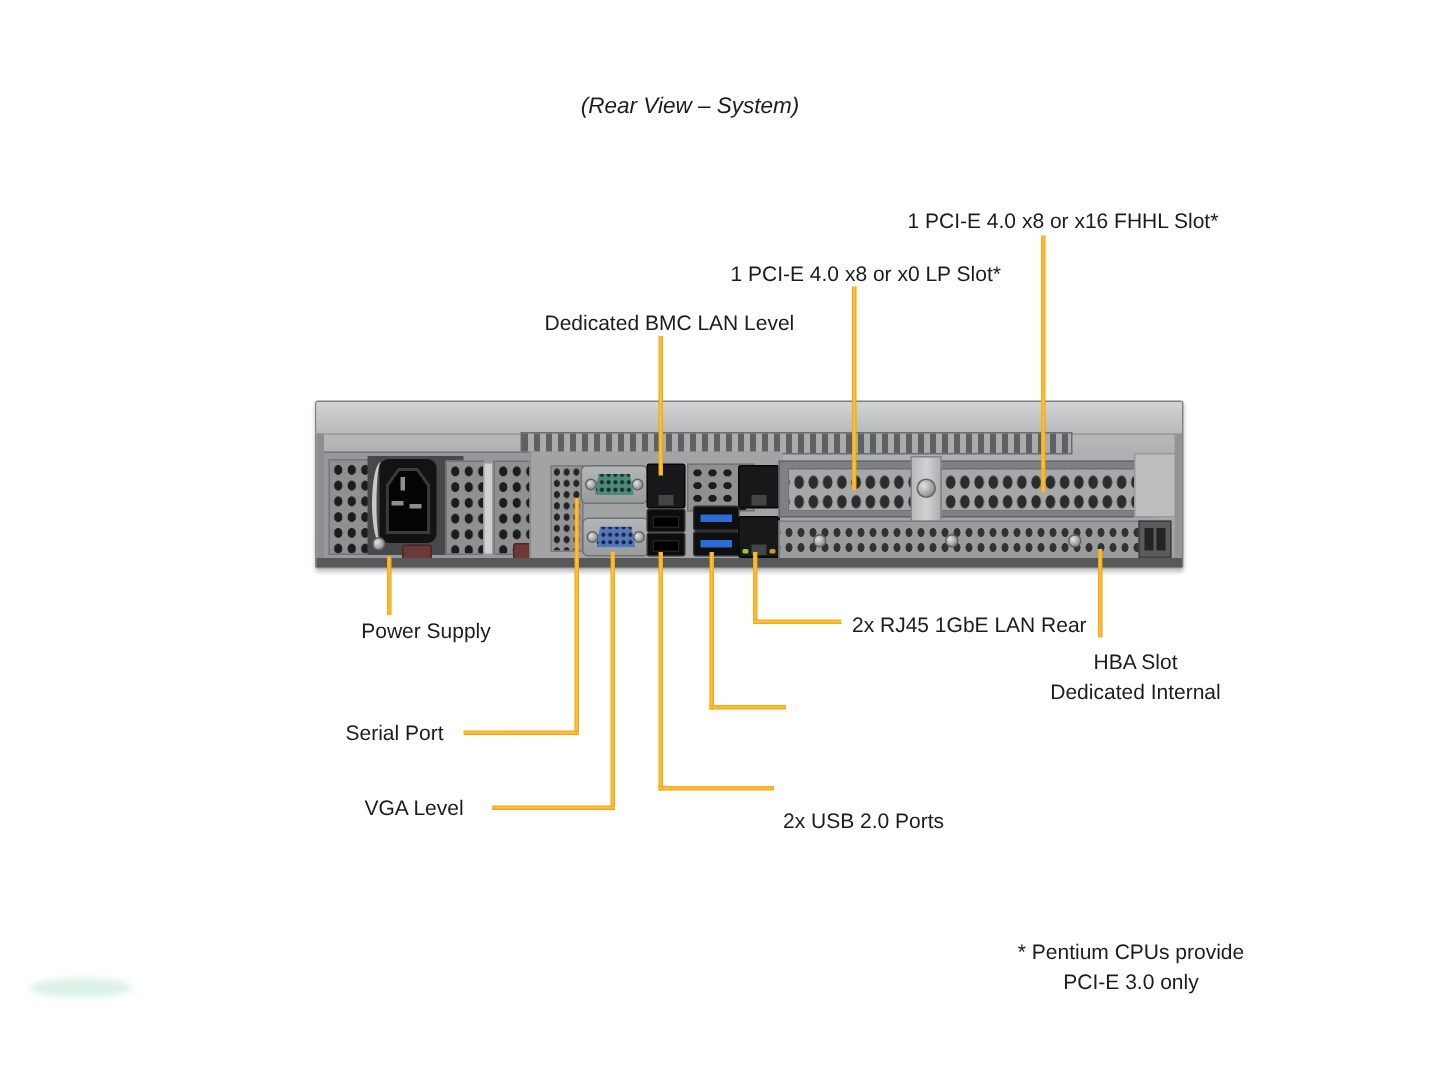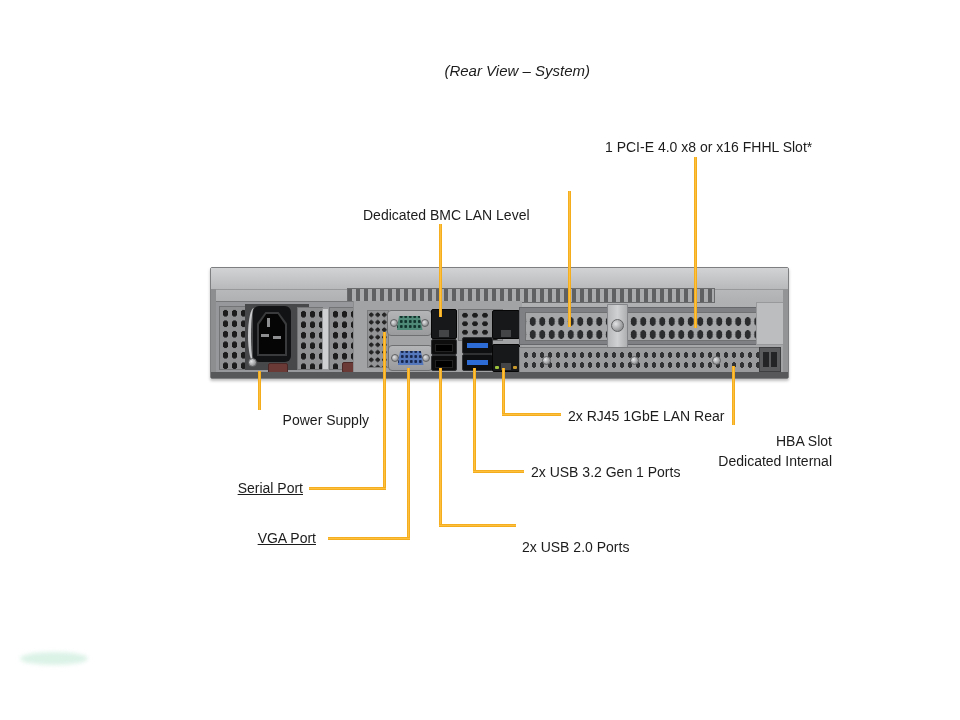--- a/index.html
+++ b/index.html
@@ -1,21 +1,21 @@
 <!DOCTYPE html>
 <html><head>
 <meta charset="utf-8">
 <style>
   html,body{margin:0;padding:0;background:#fff;}
   .canvas{position:relative;width:960px;height:720px;background:#fff;overflow:hidden;
           font-family:"Liberation Sans",sans-serif;color:#1b1b1b;}
   .abs{position:absolute;}
   .lbl{position:absolute;font-size:14px;line-height:19px;white-space:nowrap;color:#1c1c1c;}
-  .lbl.center{text-align:right;white-space:normal;}
-  .lbl.right{text-align:right;text-decoration:underline;}
+  .lbl.center{text-align:center;white-space:normal;}
+  .lbl.right{text-align:center;}
   .lbl span{display:block;white-space:nowrap;}
   .line{position:absolute;background:linear-gradient(90deg,#eea30c,#ffc243 45%,#eea30c);z-index:30;}
   .line.h{background:linear-gradient(180deg,#eea30c,#ffc243 45%,#eea30c);}
   
   .chassis{position:absolute;left:210px;top:267px;width:577px;height:110px;
            background:linear-gradient(180deg,#c6c7c9 0%,#b0b1b3 30%,#9fa0a2 100%);
            border:1px solid #7e7f81;border-radius:2px;box-shadow:0 2px 3px rgba(0,0,0,.25);}
   .lid{position:absolute;left:0;top:0;width:577px;height:21px;
        background:linear-gradient(180deg,#d2d3d5,#b8b9bb);border-bottom:1px solid #97989a;}
   .emi{position:absolute;left:136px;top:20px;width:366px;height:13px;
@@ -163,34 +163,38 @@
 
   <div class="line" style="left:473px;top:368px;width:3px;height:105px;"></div>
   <div class="line h" style="left:473px;top:470px;width:51px;height:3px;"></div>
 
   <div class="line" style="left:502px;top:368px;width:3px;height:48px;"></div>
   <div class="line h" style="left:502px;top:413px;width:59px;height:3px;"></div>
 
   <div class="line" style="left:732px;top:366px;width:3px;height:59px;"></div>
 
   <div class="lbl" style="left:605px;top:138px;">1 PCI-E 4.0 x8 or x16 FHHL Slot*</div>
+  <div class="lbl" style="left:487px;top:173px;">1 PCI-E 4.0 x8 or x0 LP Slot*</div>
   <div class="lbl" style="left:363px;top:206px;">Dedicated BMC LAN Level</div>
 
   <div class="lbl center" style="left:199px;top:411px;width:170px;">
     <span>Power Supply</span>
   </div>
 
   <div class="lbl right" style="left:223px;top:479px;width:80px;">Serial Port</div>
-  <div class="lbl right" style="left:236px;top:529px;width:80px;">VGA Port</div>
+  <div class="lbl right" style="left:236px;top:529px;width:80px;">VGA Level</div>
 
   <div class="lbl" style="left:568px;top:407px;">2x RJ45 1GbE LAN Rear</div>
 
   <div class="lbl center" style="left:682px;top:431px;width:150px;line-height:20px;">
     <span>HBA Slot</span>
     <span>Dedicated Internal</span>
   </div>
 
-  <div class="lbl" style="left:531px;top:463px;">2x USB 3.2 Gen 1 Ports</div>
   <div class="lbl" style="left:522px;top:538px;">2x USB 2.0 Ports</div>
 
+  <div class="lbl center" style="left:660px;top:624px;width:188px;line-height:20px;">
+    <span>* Pentium CPUs provide</span>
+    <span>PCI-E 3.0 only</span>
+  </div>
 
   <div class="wm"></div>
 </div>
 
 </body></html>

